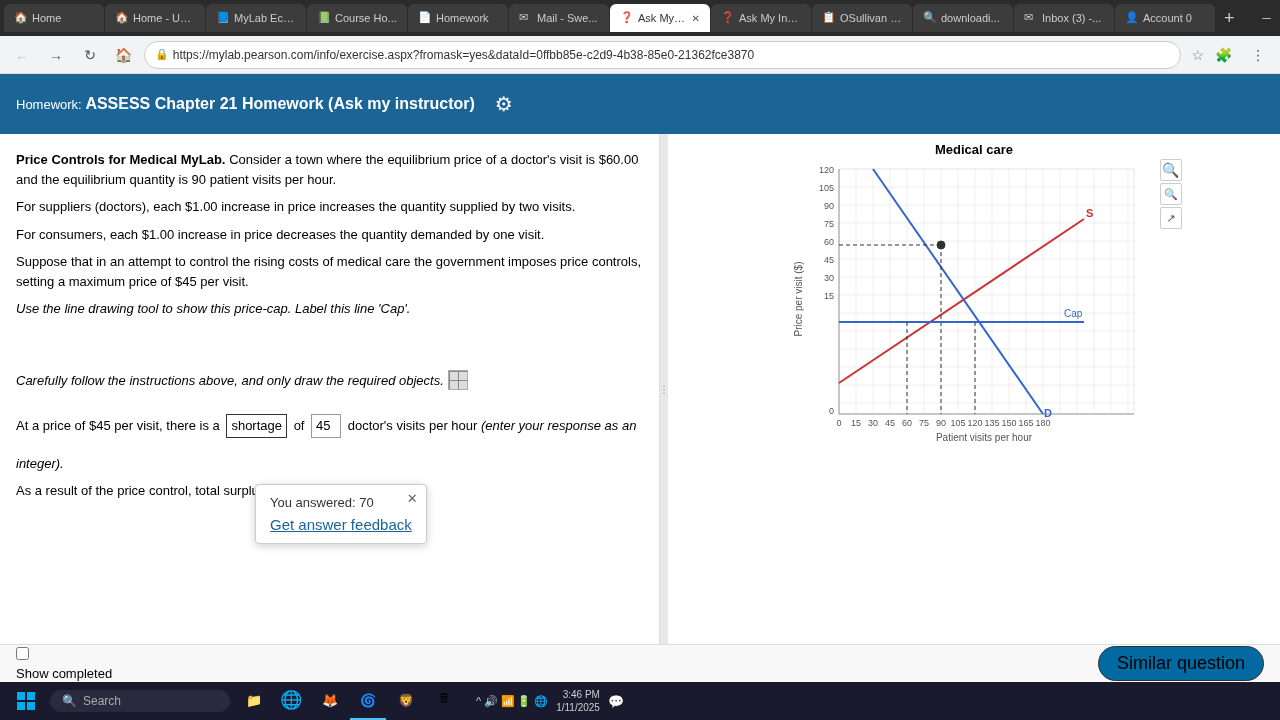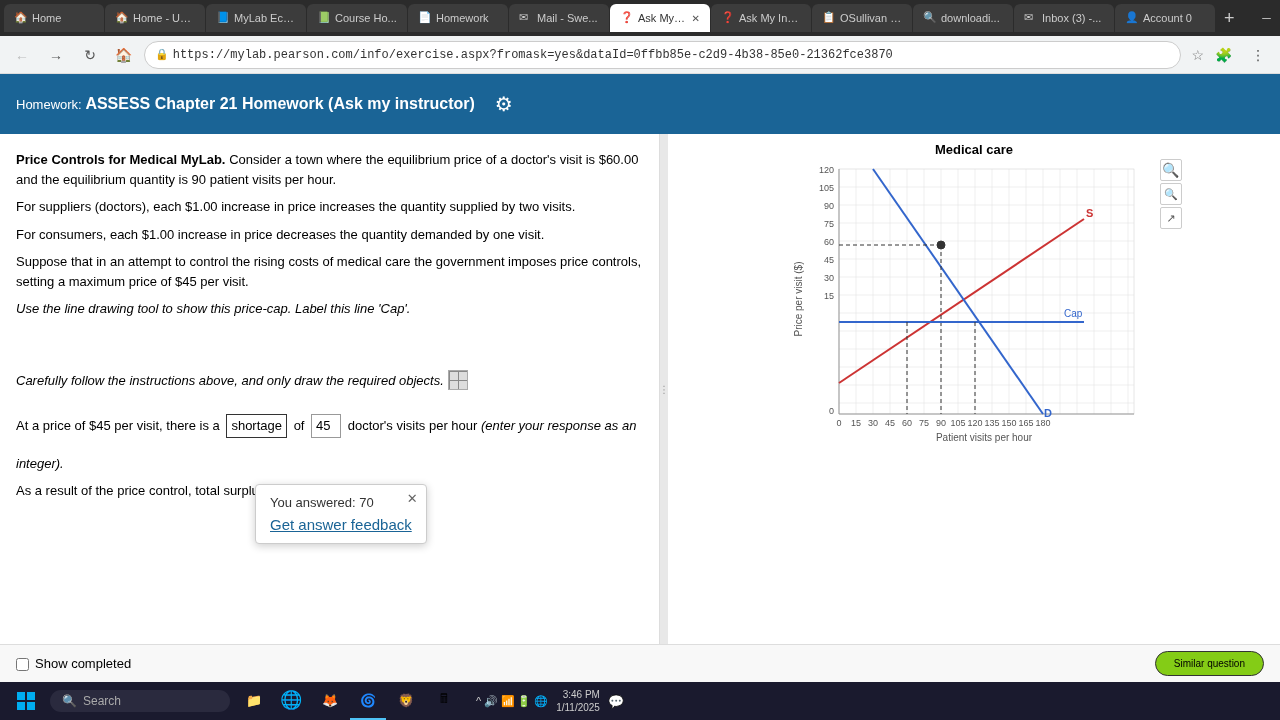--- a/index.html
+++ b/index.html
@@ -13,21 +13,21 @@
     .tab.active .tab-close { color: #555; }
     .new-tab-btn { color: #ccc; font-size: 18px; padding: 0 8px; cursor: pointer; }
     .window-controls { display: flex; margin-left: auto; gap: 0; }
     .win-btn { width: 46px; height: 36px; display: flex; align-items: center; justify-content: center; color: #ccc; font-size: 12px; cursor: pointer; }
 
     .nav-bar { display: flex; align-items: center; background: #f1f3f4; height: 38px; padding: 0 8px; gap: 6px; border-bottom: 1px solid #ddd; }
     .nav-btn { width: 28px; height: 28px; display: flex; align-items: center; justify-content: center; border-radius: 50%; cursor: pointer; color: #555; font-size: 14px; }
     .nav-btn.disabled { color: #bbb; cursor: default; }
     .address-bar { flex: 1; height: 28px; background: #fff; border: 1px solid #ccc; border-radius: 14px; display: flex; align-items: center; padding: 0 10px; font-size: 12px; color: #333; }
     .address-bar .lock-icon { color: #5a8a5a; margin-right: 4px; font-size: 11px; }
-    .address-text { color: #333; font-size: 12px; font-family: Liberation Mono, monospace; }
+    .address-text { color: #333; font-size: 12px; }
     .star-btn { margin-left: 4px; color: #777; font-size: 14px; cursor: pointer; }
 
     
     .page-header { background: #1a6496; color: #fff; padding: 10px 16px; display: flex; align-items: center; min-height: 60px; gap: 20px; }
     .page-header .homework-label { font-size: 13px; }
     .settings-icon { color: #fff; font-size: 20px; cursor: pointer; }
 
     
     .main-content { display: flex; height: calc(720px - 36px - 38px - 60px - 38px - 38px); }
 
@@ -45,22 +45,22 @@
     .popup-close { position: absolute; top: 6px; right: 8px; cursor: pointer; color: #666; font-size: 13px; }
     .popup-answer { font-size: 13px; color: #333; margin-bottom: 6px; }
     .popup-link { color: #1a6496; text-decoration: underline; cursor: pointer; font-size: 15px; }
 
     
     .right-panel { flex: 1; display: flex; flex-direction: column; align-items: center; padding: 8px; }
     .zoom-btn { width: 22px; height: 22px; border: 1px solid #ccc; background: #fff; display: flex; align-items: center; justify-content: center; cursor: pointer; font-size: 14px; color: #555; border-radius: 2px; }
 
     
     .bottom-bar { display: flex; align-items: center; justify-content: space-between; padding: 6px 16px; border-top: 1px solid #ddd; background: #f8f8f8; height: 38px; }
-    .show-completed { display: flex; align-items: flex-end; gap: 6px; font-size: 13px; }
-    .similar-btn { background: #84cc16; border: 1px solid #333; border-radius: 20px; padding: 6px 18px; font-size: 10px; cursor: pointer; font-weight: 500; text-align: right; }
+    .show-completed { display: flex; align-items: flex-start; gap: 6px; font-size: 13px; flex-direction: column; }
+    .similar-btn { background: #0369a1; border: 1px solid #333; border-radius: 20px; padding: 6px 18px; font-size: 18px; cursor: pointer; font-weight: 500; text-align: right; }
 
     
     .taskbar { display: flex; align-items: center; background: #1a1a2e; height: 38px; padding: 0 8px; gap: 6px; }
     .taskbar-start { width: 36px; height: 28px; display: flex; align-items: center; justify-content: center; cursor: pointer; }
     .taskbar-search { display: flex; align-items: center; background: #2a2a3e; border-radius: 16px; padding: 4px 12px; gap: 6px; color: #aaa; font-size: 12px; width: 180px; cursor: pointer; }
     .taskbar-apps { display: flex; align-items: center; gap: 2px; }
     .taskbar-app { width: 36px; height: 38px; display: flex; align-items: center; justify-content: center; cursor: pointer; border-bottom: 2px solid transparent; }
     .taskbar-app.active { border-bottom: 2px solid #4fc3f7; }
     .sys-tray { display: flex; align-items: center; gap: 8px; padding: 0 8px; }
     .sys-tray-text { color: #ccc; font-size: 10px; text-align: right; line-height: 1.3; }

